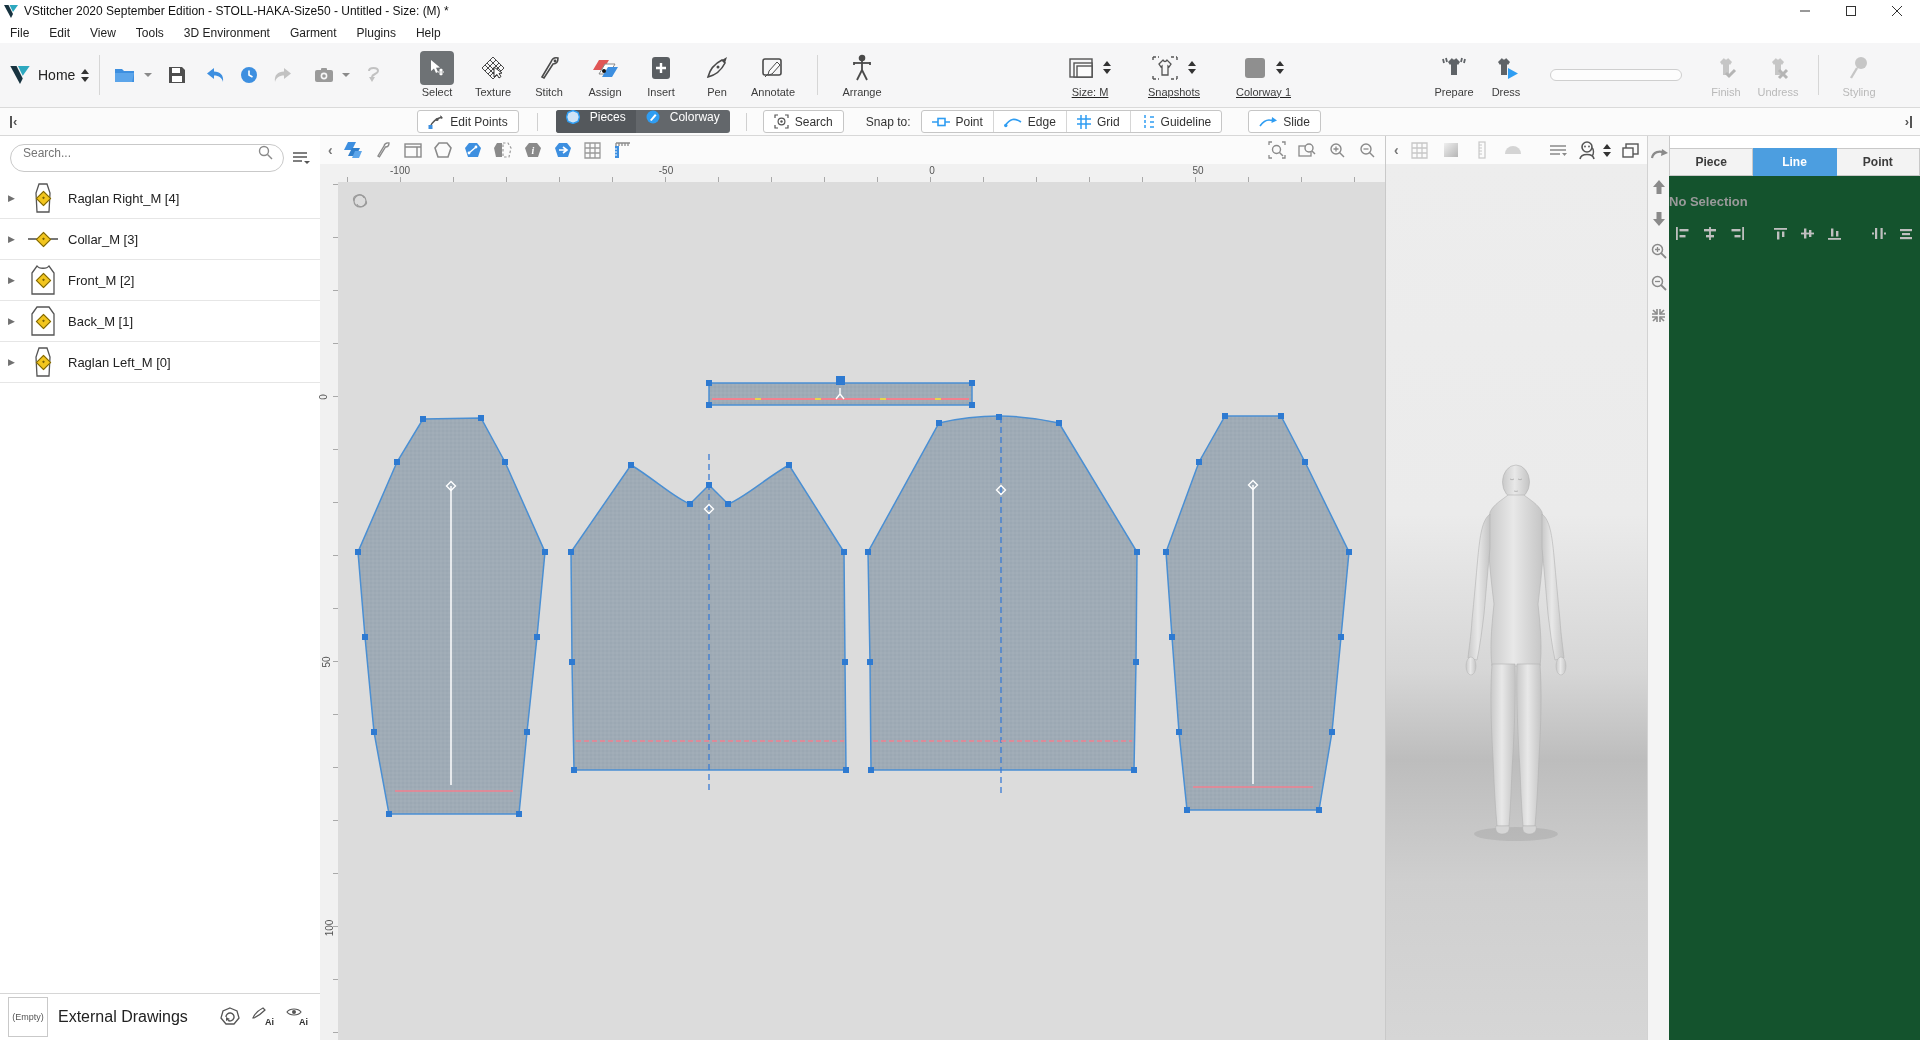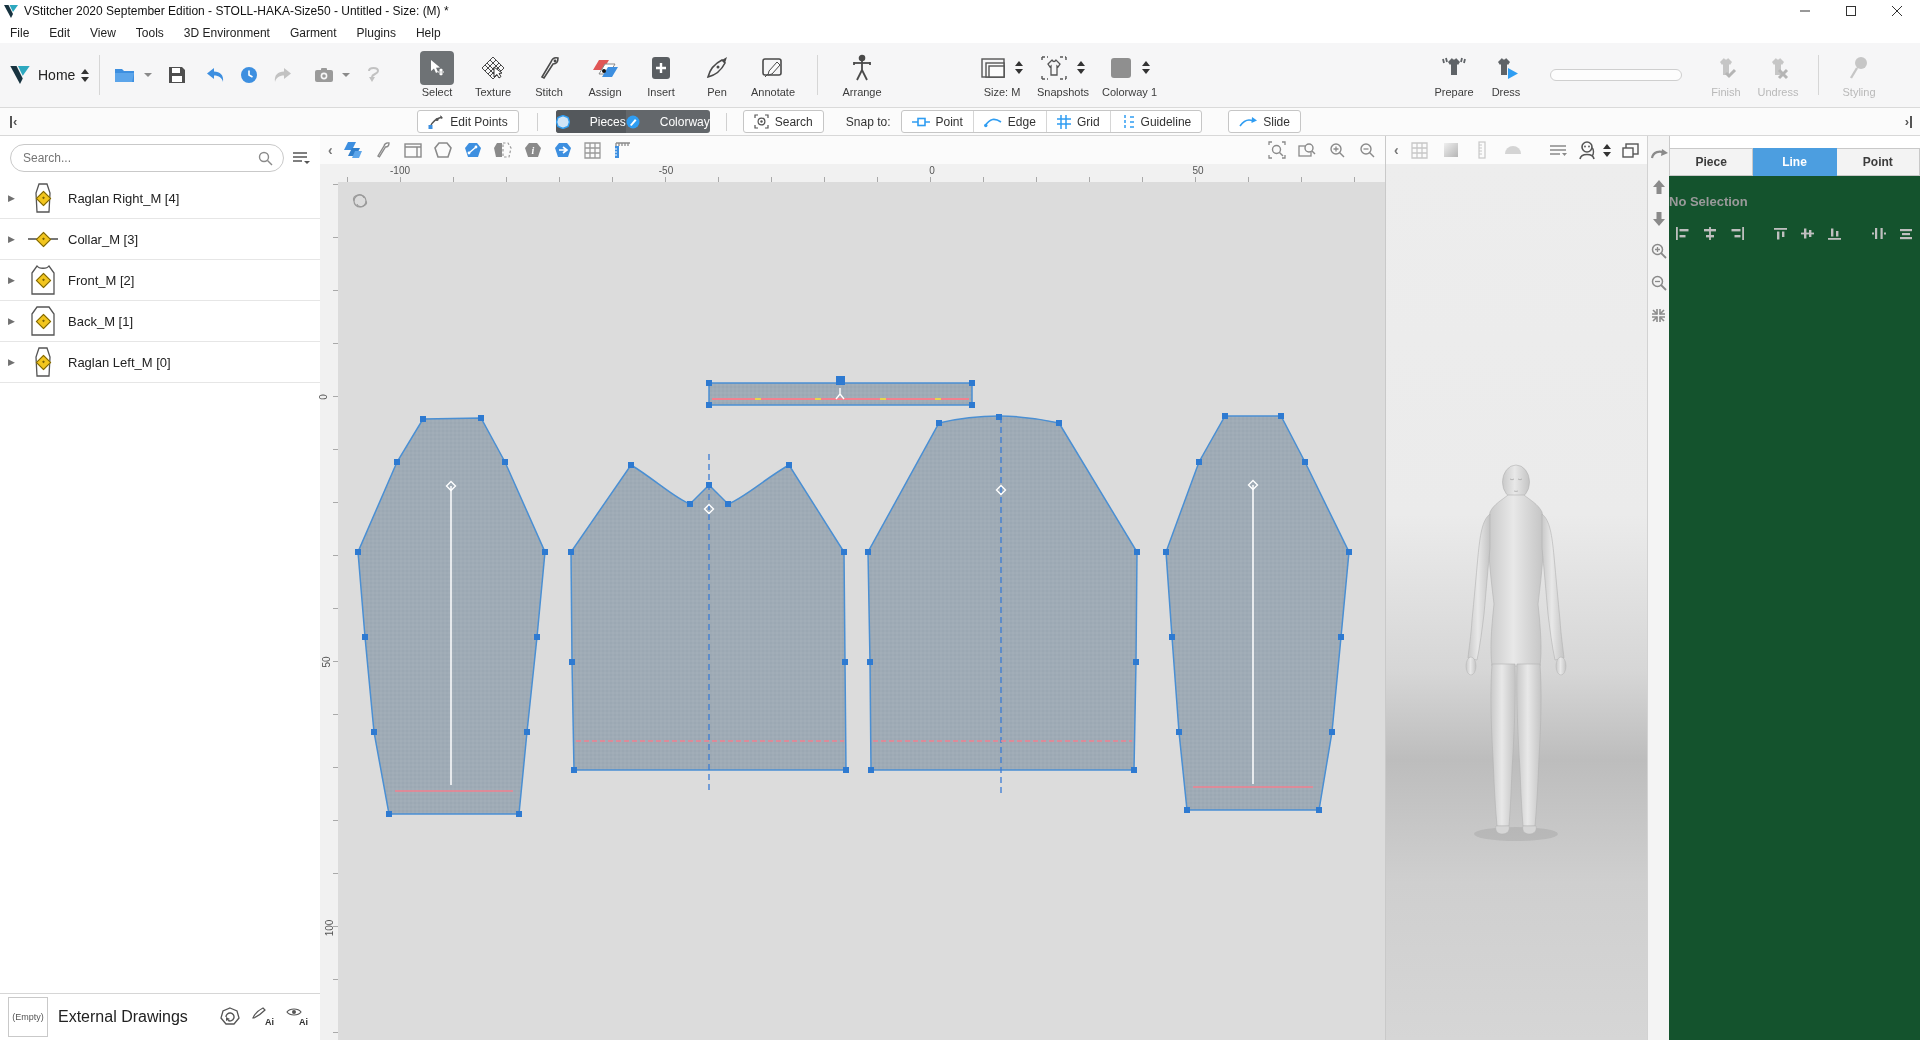--- a/index.html
+++ b/index.html
@@ -32,32 +32,32 @@
   .chev-ud .dn{border-top:5px solid #333;}
   .chev-dn-s{width:0;height:0;border-left:4px solid transparent;border-right:4px solid transparent;border-top:4px solid #8a8a8a;margin-left:4px;}
   .progress-track{width:130px;height:10px;border:1px solid #cfcfcf;border-radius:6px;background:#fdfdfd;margin:0 14px;}
   
   #subtoolbar{position:absolute;top:108px;left:0;right:0;height:27px;background:#fbfbfb;border-bottom:1px solid #d8d8d8;display:flex;align-items:center;font-size:12px;color:#333;}
   .btn{border:1px solid #c6c6c6;border-radius:3px;background:#fff;height:21px;display:inline-flex;align-items:center;gap:6px;padding:0 10px;color:#333;}
   .btngroup{display:inline-flex;border:1px solid #c6c6c6;border-radius:3px;background:#fff;height:21px;overflow:hidden;}
   .btngroup .gbtn{display:inline-flex;align-items:center;gap:6px;padding:0 10px;border-left:1px solid #d6d6d6;}
   .btngroup .gbtn:first-child{border-left:none;}
   .darkpill{display:inline-flex;align-items:center;background:#63676b;border-radius:3px;height:23px;color:#fff;overflow:hidden;}
-  .darkpill .seg{display:inline-flex;align-items:center;gap:20px;padding:0 0;height:100%;}
+  .darkpill .seg{display:inline-flex;gap:10px;padding:0 10px;height:100%;}
   .darkpill .seg.first{background:#54585c;}
   .collapse-glyph{font-size:13px;color:#555;font-weight:bold;display:flex;align-items:center;gap:1px;}
   .vbar{display:inline-block;width:2px;height:12px;background:#555;}
   
   #leftpanel{position:absolute;top:136px;left:0;width:320px;bottom:0;background:#fff;border-right:1px solid #c9c9c9;display:flex;flex-direction:column;}
   .ptabs{display:flex;height:28px;flex:0 0 28px;}
   .ptab{flex:1;border:1px solid #c9c9c9;border-left-width:0;background:#f3f3f3;display:flex;align-items:center;justify-content:center;font-size:12px;font-weight:bold;color:#3c3c3c;}
   .ptab:first-child{border-left-width:1px;}
   .ptab.active{background:#4c9ee0;border-color:#4c9ee0;color:#103a63;}
   .searchrow{display:flex;align-items:center;gap:8px;padding:8px 10px 6px 10px;flex:0 0 auto;}
-  .searchpill{flex:1;height:26px;border:1px solid #c9c9c9;border-radius:14px;display:flex;align-items:center;padding:0 10px;background:#fff;}
+  .searchpill{flex:1;height:26px;border:1px solid #c9c9c9;border-radius:14px;display:flex;align-items:flex-start;padding:0 10px;background:#fff;}
   .searchpill input{border:none;outline:none;flex:1;font-size:12px;color:#333;font-family:inherit;background:transparent;}
   .tree{flex:1;overflow:hidden;}
   .trow{height:40px;border-bottom:1px solid #e6e6e6;display:flex;align-items:center;gap:10px;padding:0 8px;font-size:13px;color:#222;}
   .trow .arrow{color:#707070;font-size:9px;width:10px;}
   .ticon{position:relative;width:30px;height:32px;display:flex;align-items:center;justify-content:center;}
   .diamond{position:absolute;width:9px;height:9px;background:#f2c51d;border:1px solid #7a6306;transform:rotate(45deg);}
   .diamond:after{content:"";position:absolute;left:3px;top:3px;width:2px;height:2px;background:#7a6306;}
   .extbar{flex:0 0 46px;border-top:1px solid #d6d6d6;display:flex;align-items:center;gap:10px;padding:0 8px;}
   .emptybox{width:38px;height:38px;border:1px solid #c9c9c9;display:flex;align-items:center;justify-content:center;font-size:9px;color:#555;background:#fff;}
   .extlabel{font-size:16px;color:#222;flex:1;}
@@ -281,21 +281,21 @@
               <path d="M3,9 H19" fill="none"></path>
               <path d="M3,8 v3 M19,8 v3" fill="none"></path>
               <path d="M11,16 L6,26 M11,16 L16,26" fill="none"></path>
             </g>
           </svg>
       </span>
       <span>Arrange</span>
     </div>
   </div>
 
-  <div class="tbgroup" style="left:980px;gap:13px;">
+  <div class="tbgroup" style="left:1068px;gap:36px;text-decoration:underline;">
     <div class="tbitem">
       <span class="ico" style="gap:4px;">
           <span>
         <svg width="24" height="20" viewBox="0 0 24 20">
               <rect x="1" y="1" width="22" height="18" fill="none" stroke="#555" stroke-width="1.4"></rect>
               <rect x="5" y="5" width="18" height="14" fill="#fbfbfb" stroke="#555" stroke-width="1.4"></rect>
               <rect x="8" y="8" width="15" height="11" fill="#fbfbfb" stroke="#555" stroke-width="1.4"></rect>
             </svg>
       </span>
           <span class="chev-ud">

